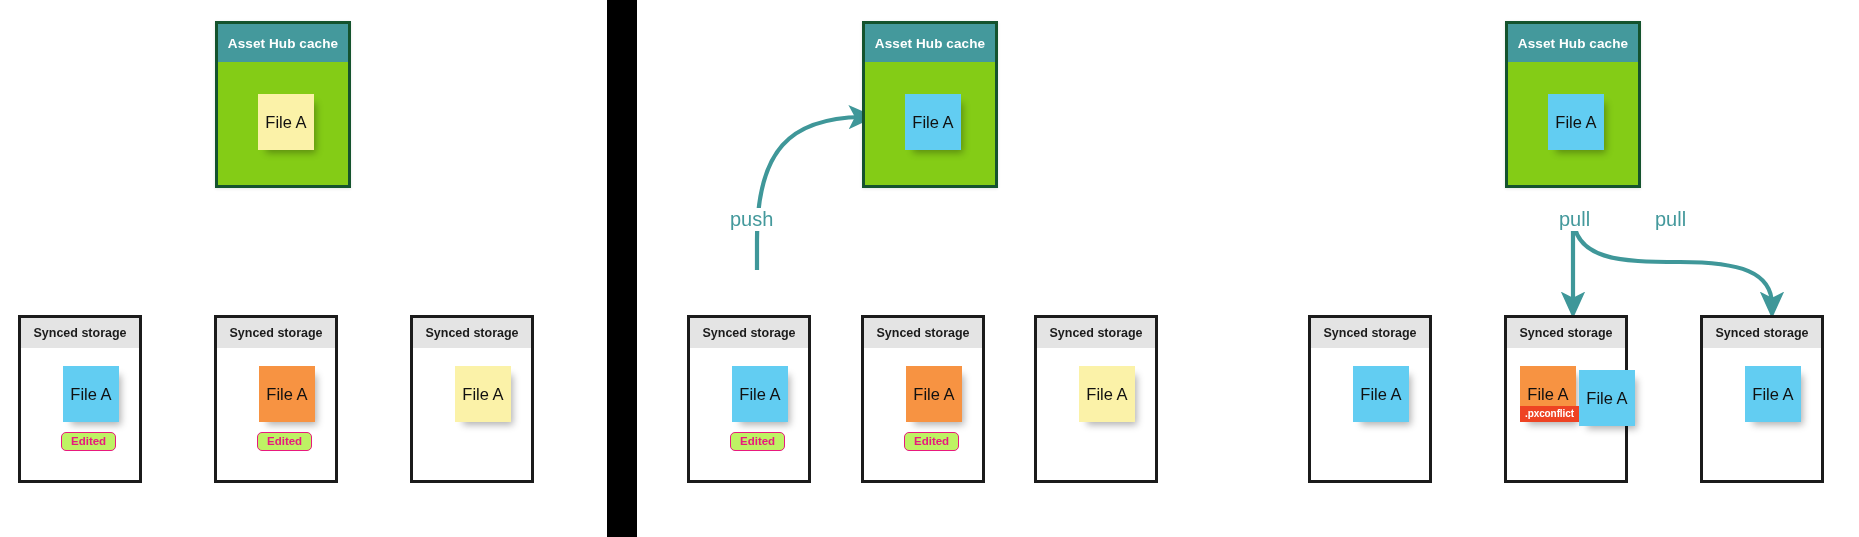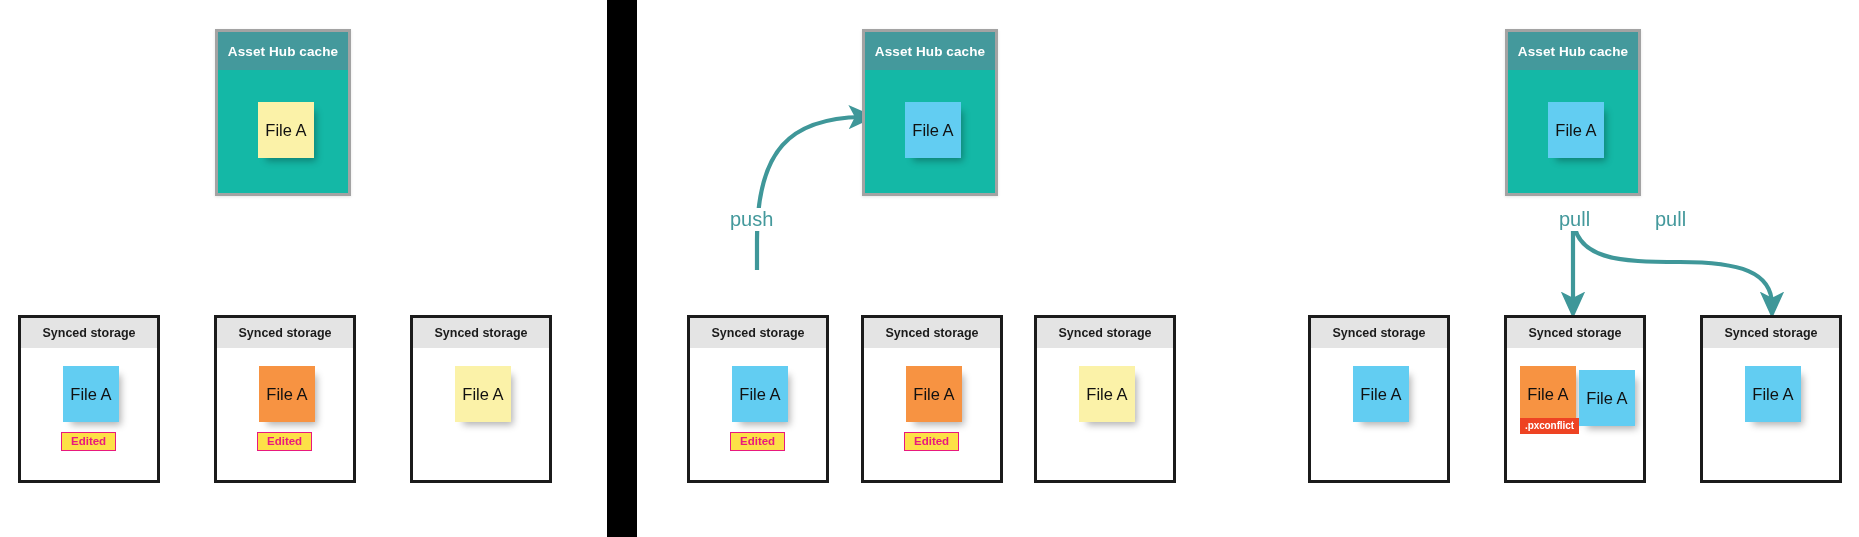--- a/index.html
+++ b/index.html
@@ -23,45 +23,44 @@
     width: 30px;
     height: 537px;
     background: #000000;
   }
 
   
   .cache-box {
     position: absolute;
     width: 136px;
     height: 167px;
-    background: #14b8a6;
-    border: 3px solid #a3a3a3;
+    background: #84cc16;
+    border: 3px solid #14532d;
     box-shadow: 0 1px 3px rgba(0,0,0,0.10);
-    margin-top: 8px;
   }
   .cache-header {
     height: 38px;
     background: #44999c;
     color: #ffffff;
     font-size: 13.5px;
     font-weight: bold;
     display: flex;
     align-items: center;
     justify-content: center;
     letter-spacing: .1px;
   }
   .cache-body {
     position: relative;
     height: calc(100% - 38px);
   }
 
   
   .storage-box {
     position: absolute;
-    width: 142px;
+    width: 124px;
     height: 168px;
     background: #ffffff;
     border: 3.5px solid #1b1b1b;
   }
   .storage-header {
     height: 30px;
     background: #e4e4e4;
     color: #1b1b1b;
     font-size: 12.5px;
     font-weight: bold;
@@ -89,23 +88,23 @@
   }
   .note.yellow { background: #fbf2a8; }
   .note.blue   { background: #62cdf2; }
   .note.orange { background: #f79342; }
 
   
   .edited-badge {
     position: absolute;
     padding: 2px 9px 3px 9px;
     border: 1.5px solid #e8197d;
-    border-radius: 0;
+    border-radius: 5px;
     color: #e8197d;
-    background: #fde047;
+    background: #bef264;
     font-size: 11.5px;
     font-weight: bold;
     white-space: nowrap;
   }
   .conflict-badge {
     position: absolute;
     padding: 2px 5px 3px 5px;
     background: #ee4323;
     color: #ffffff;
     font-size: 10px;
@@ -229,21 +228,21 @@
     <div class="storage-header">Synced storage</div>
     <div class="storage-body">
       <div class="note blue" style="left:42px; top:18px;">File A</div>
     </div>
   </div>
 
   <div class="storage-box" style="left:1504px; top:315px;">
     <div class="storage-header">Synced storage</div>
     <div class="storage-body">
       <div class="note orange" style="left:13px; top:18px; z-index:1;">File A</div>
-      <div class="conflict-badge" style="left:13px; top:70px; z-index:3;">.pxconflict</div>
+      <div class="conflict-badge" style="left:13px; top:58px; z-index:3;">.pxconflict</div>
       <div class="note blue" style="left:72px; top:22px; z-index:2;">File A</div>
     </div>
   </div>
 
   <div class="storage-box" style="left:1700px; top:315px;">
     <div class="storage-header">Synced storage</div>
     <div class="storage-body">
       <div class="note blue" style="left:42px; top:18px;">File A</div>
     </div>
   </div>

